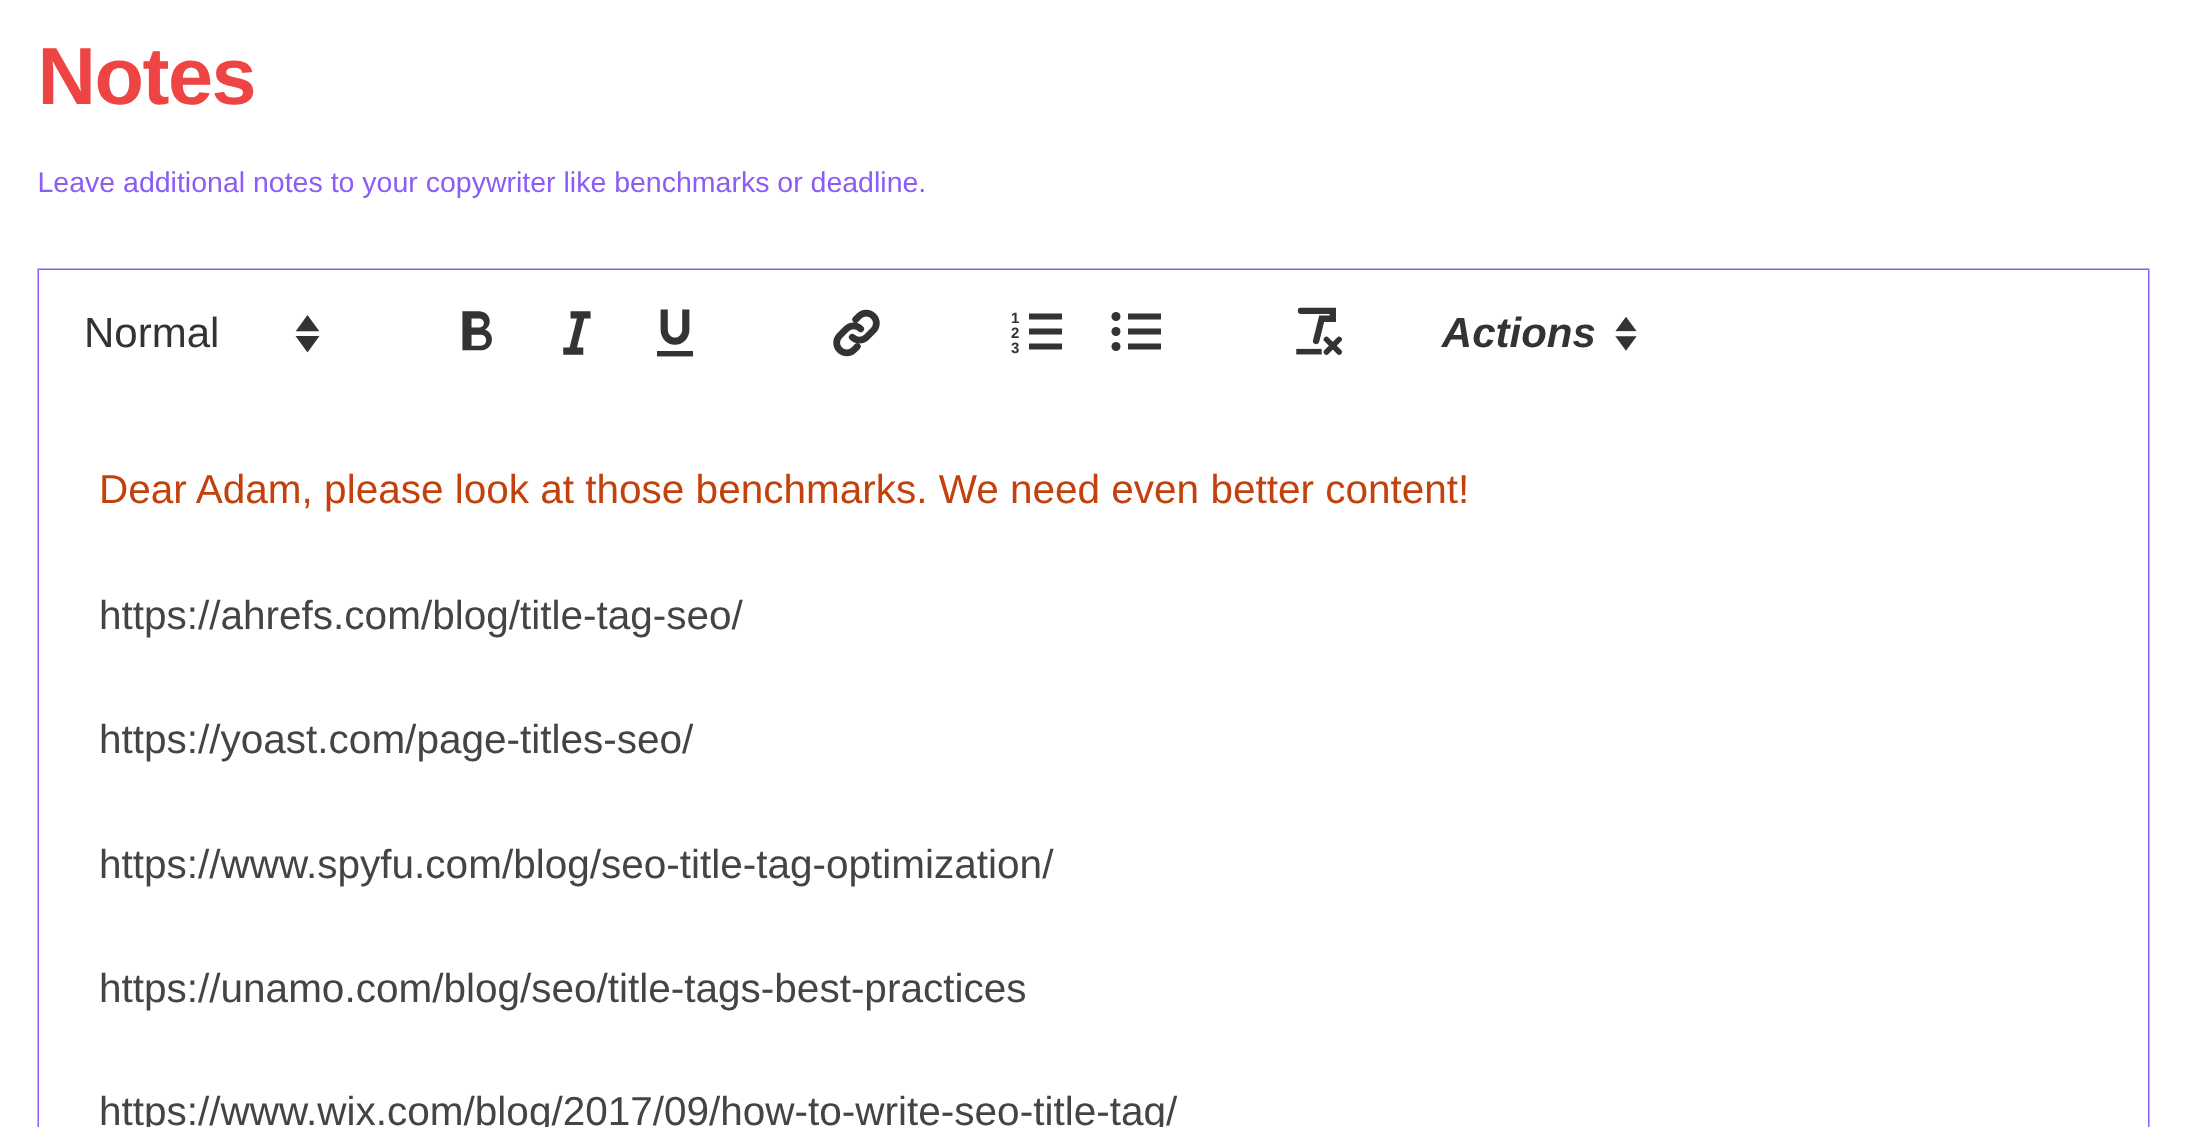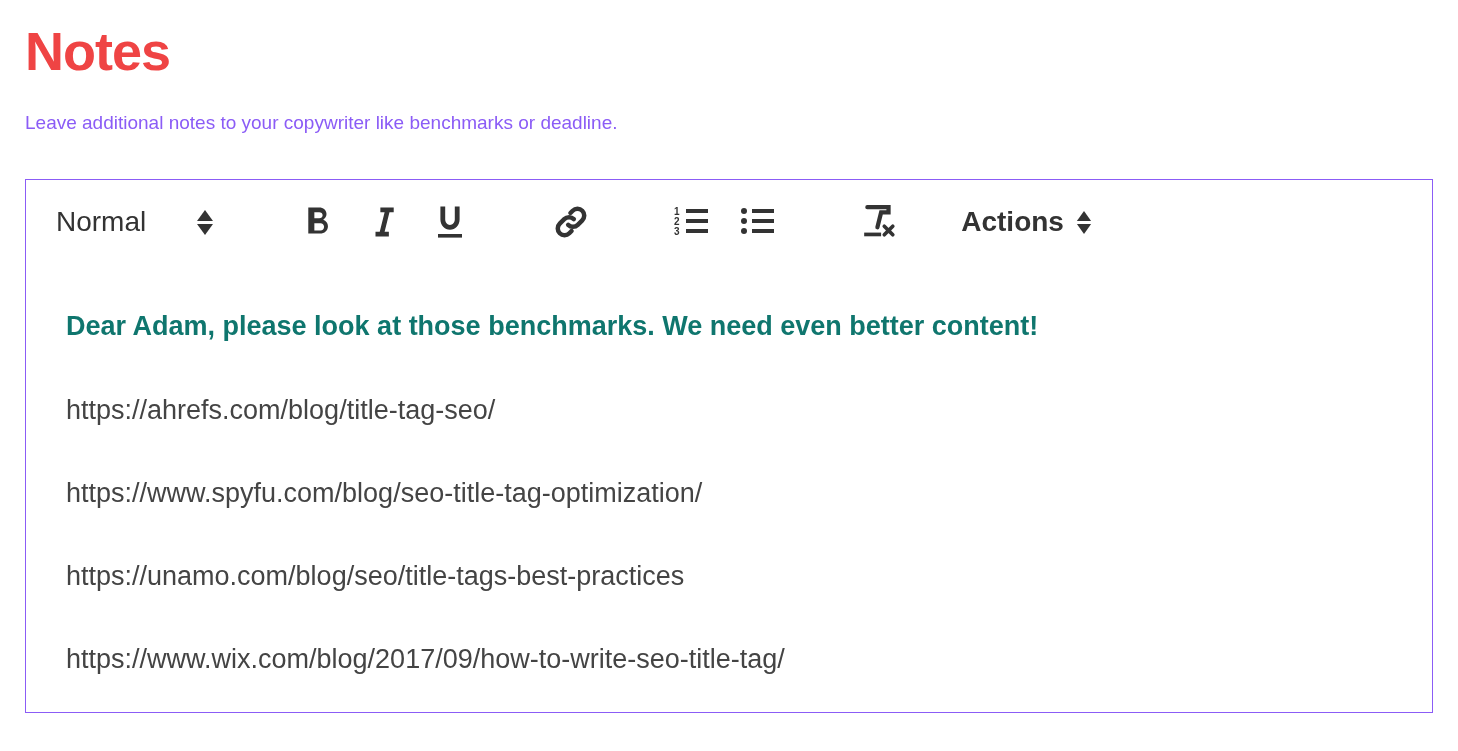--- a/index.html
+++ b/index.html
@@ -66,30 +66,30 @@
     .actions-select {
       display: flex;
       align-items: center;
       font-size: 28px;
       font-weight: 600;
       color: #333;
       cursor: pointer;
       user-select: none;
       margin-left: 40px;
     }
-    .actions-label { margin-right: 12px; }
+    .actions-label { margin-right: 12px; font-style: italic; }
     .editor-body {
       padding: 40px 40px 30px 40px;
       font-size: 27px;
       line-height: 1.7;
       color: #333;
     }
     .editor-body .intro {
-      font-weight: 700;
-      color: #0f766e;
+      font-weight: 400;
+      color: #c2410c;
       margin-bottom: 38px;
     }
     .editor-body .link-line {
       font-weight: 400;
       color: #444;
       margin-top: 37px;
     }
   </style>
 </head>
 <body>
@@ -186,17 +186,18 @@
             <path d="M9 11 L17 0 L1 0 Z" fill="#333"></path>
           </svg>
       </span>
     </div>
 
   </div>
 
   <div class="editor-body">
     <p class="intro">Dear Adam, please look at those benchmarks. We need even better content!</p>
     <p class="link-line">https://ahrefs.com/blog/title-tag-seo/</p>
+    <p class="link-line">https://yoast.com/page-titles-seo/</p>
     <p class="link-line">https://www.spyfu.com/blog/seo-title-tag-optimization/</p>
     <p class="link-line">https://unamo.com/blog/seo/title-tags-best-practices</p>
     <p class="link-line">https://www.wix.com/blog/2017/09/how-to-write-seo-title-tag/</p>
   </div>
 </div>
 
 </body></html>

